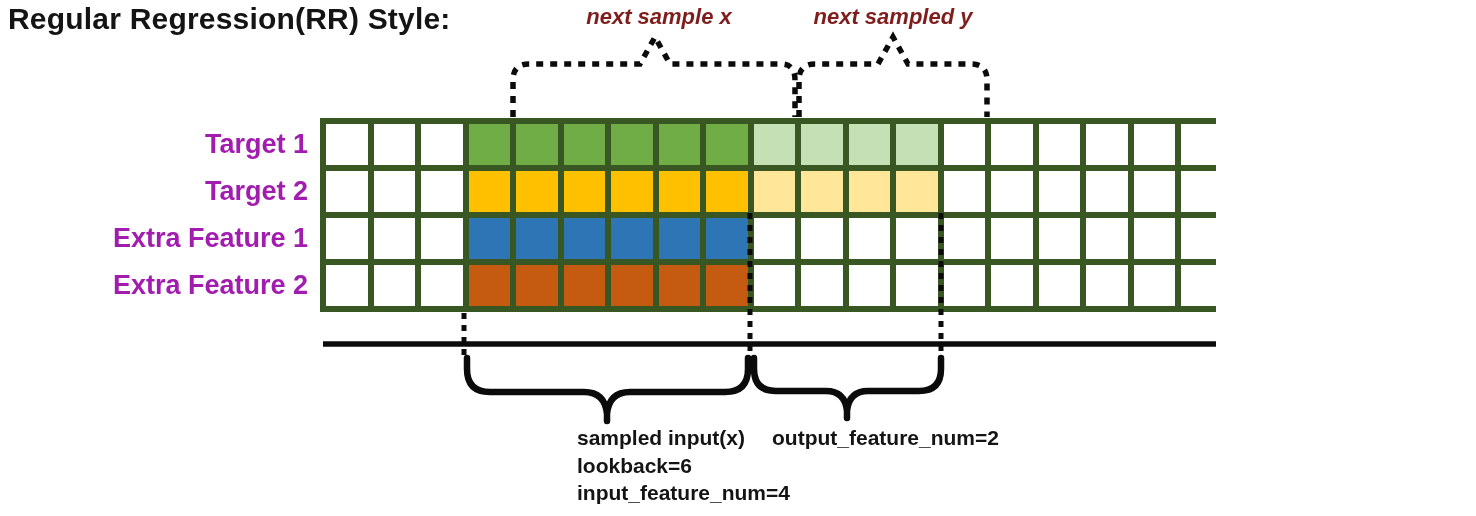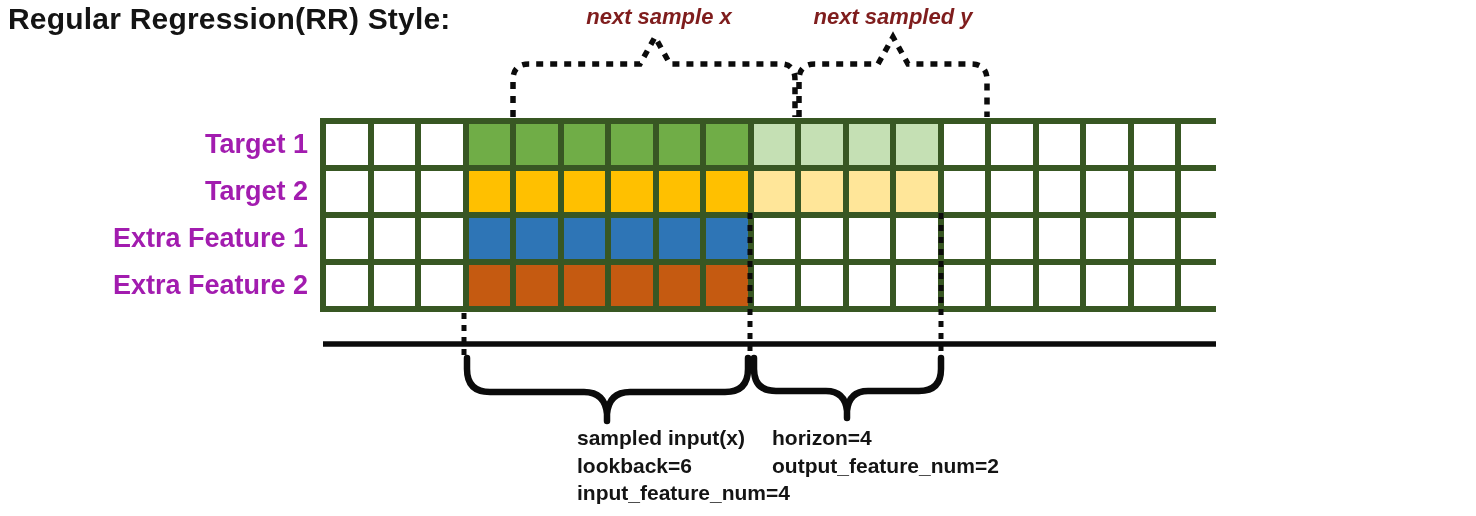--- a/index.html
+++ b/index.html
@@ -193,17 +193,16 @@
     <path d="M754 358 V369 Q754 391 776 391 H826 Q845 391 847 411 V418 V411 Q849 391 868 391 H919 Q941 391 941 369 V358" fill="none" stroke="#0b0b0b" stroke-width="6.5" stroke-linecap="round" stroke-linejoin="round"></path>
   </svg>
 
   <div id="input-note" class="abs sample-note">
     <div>sampled input(x)</div>
     <div>lookback=6</div>
     <div>input_feature_num=4</div>
   </div>
 
   <div id="output-note" class="abs sample-note">
-    <div>horizon=4</div>
     <div>output_feature_num=2</div>
   </div>
 
 </div>
 
 </body></html>

